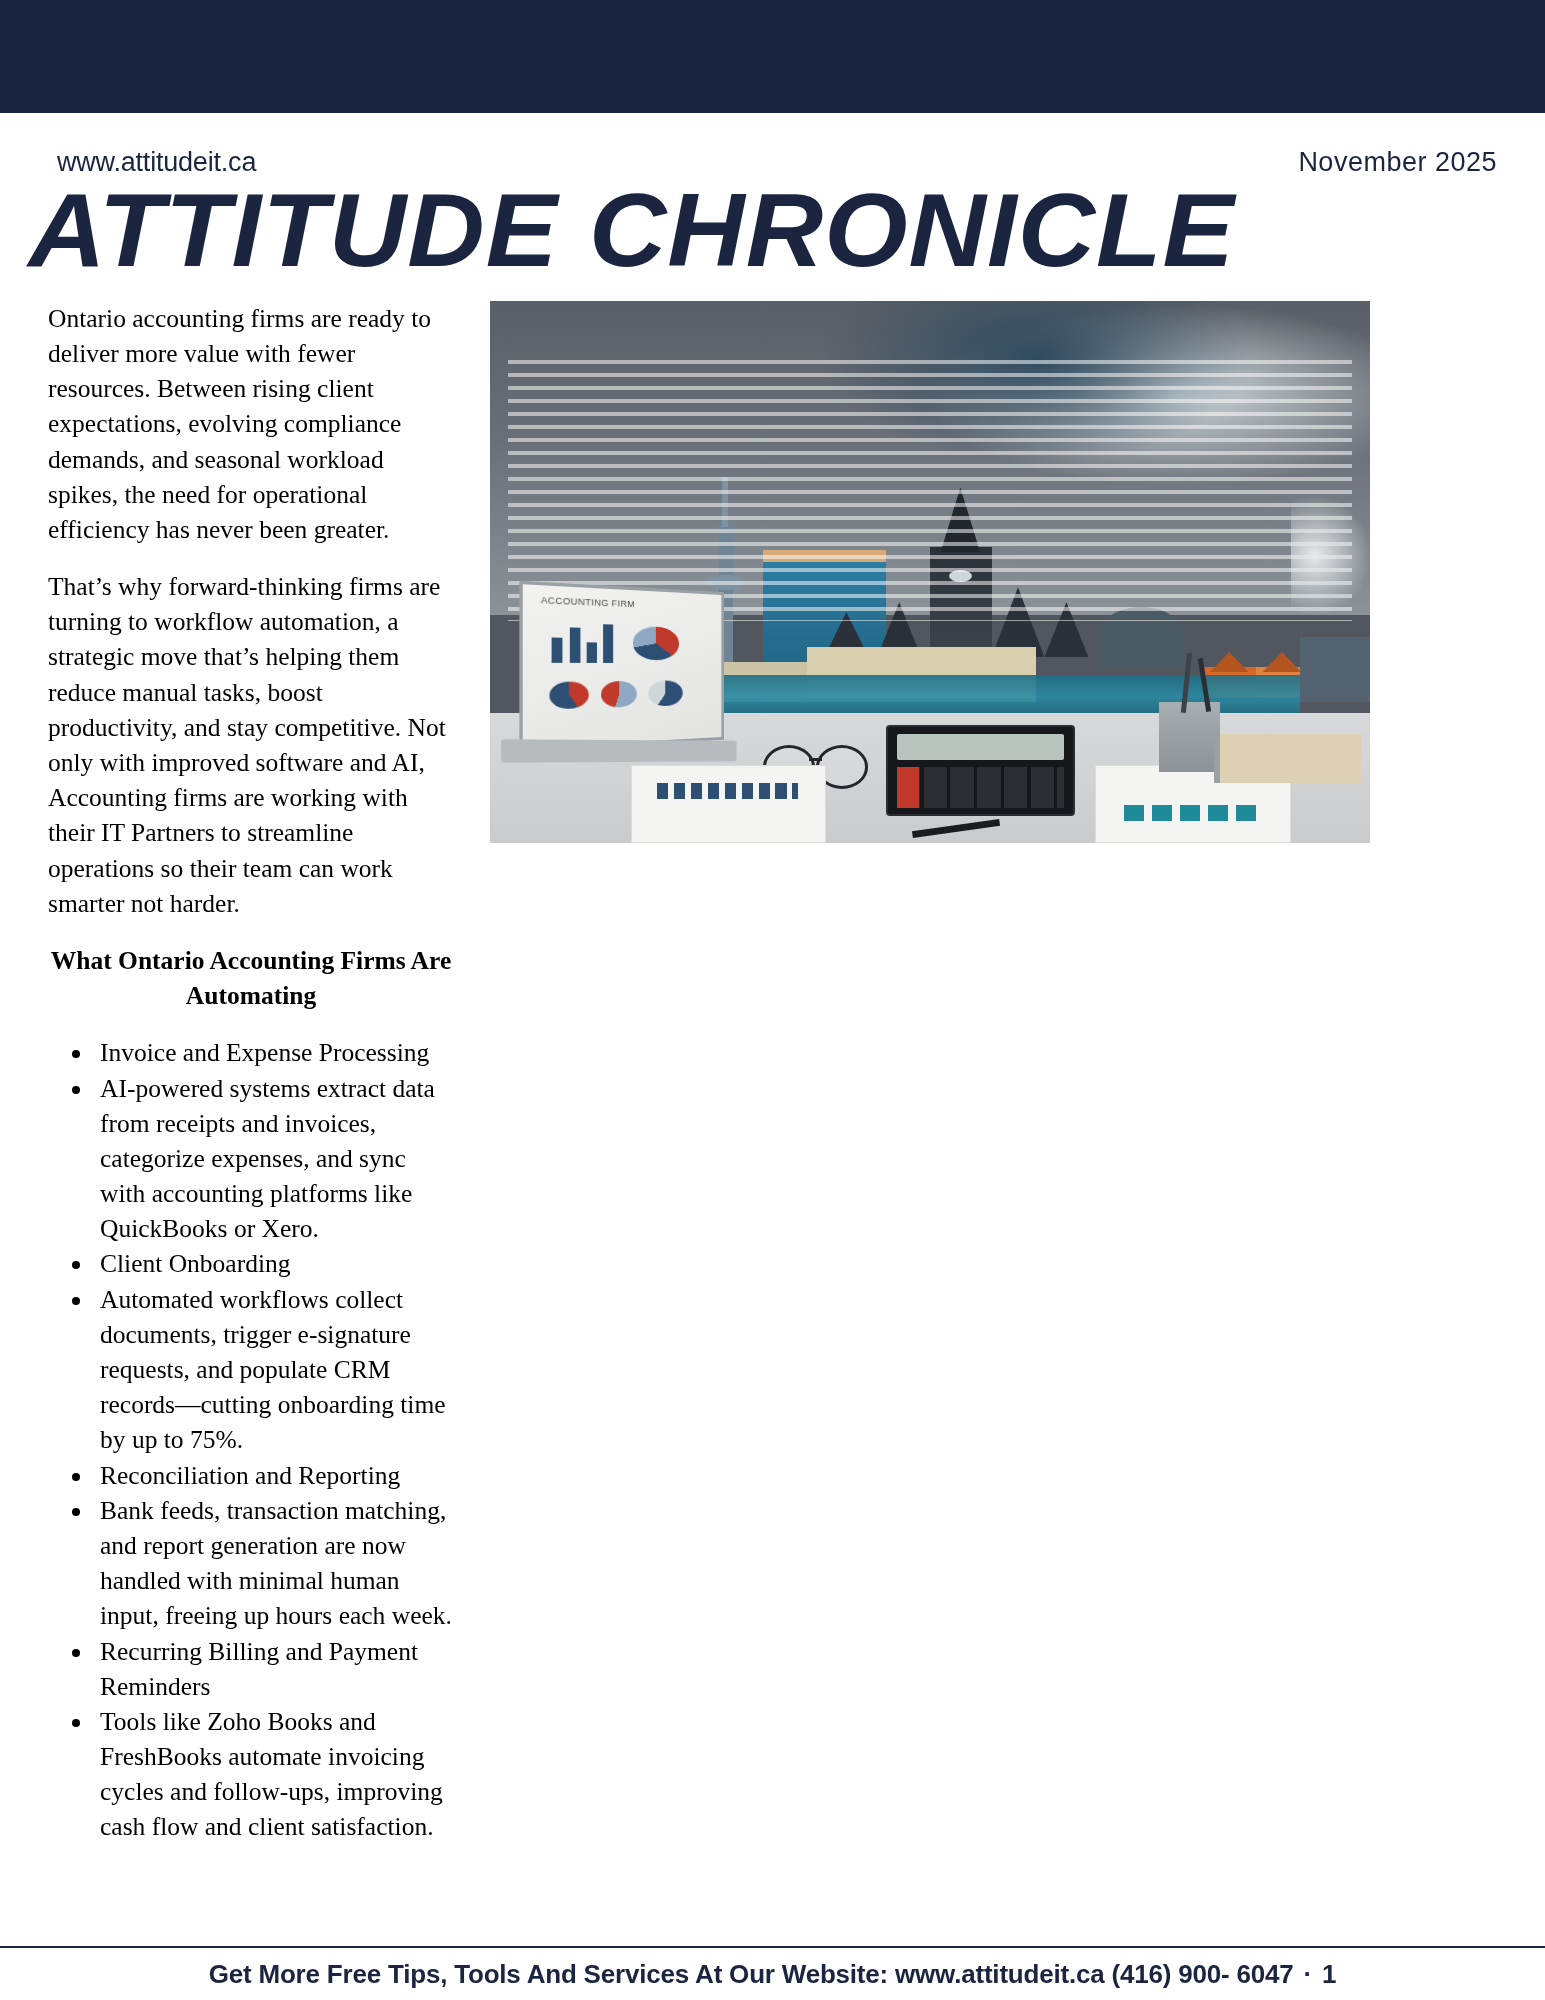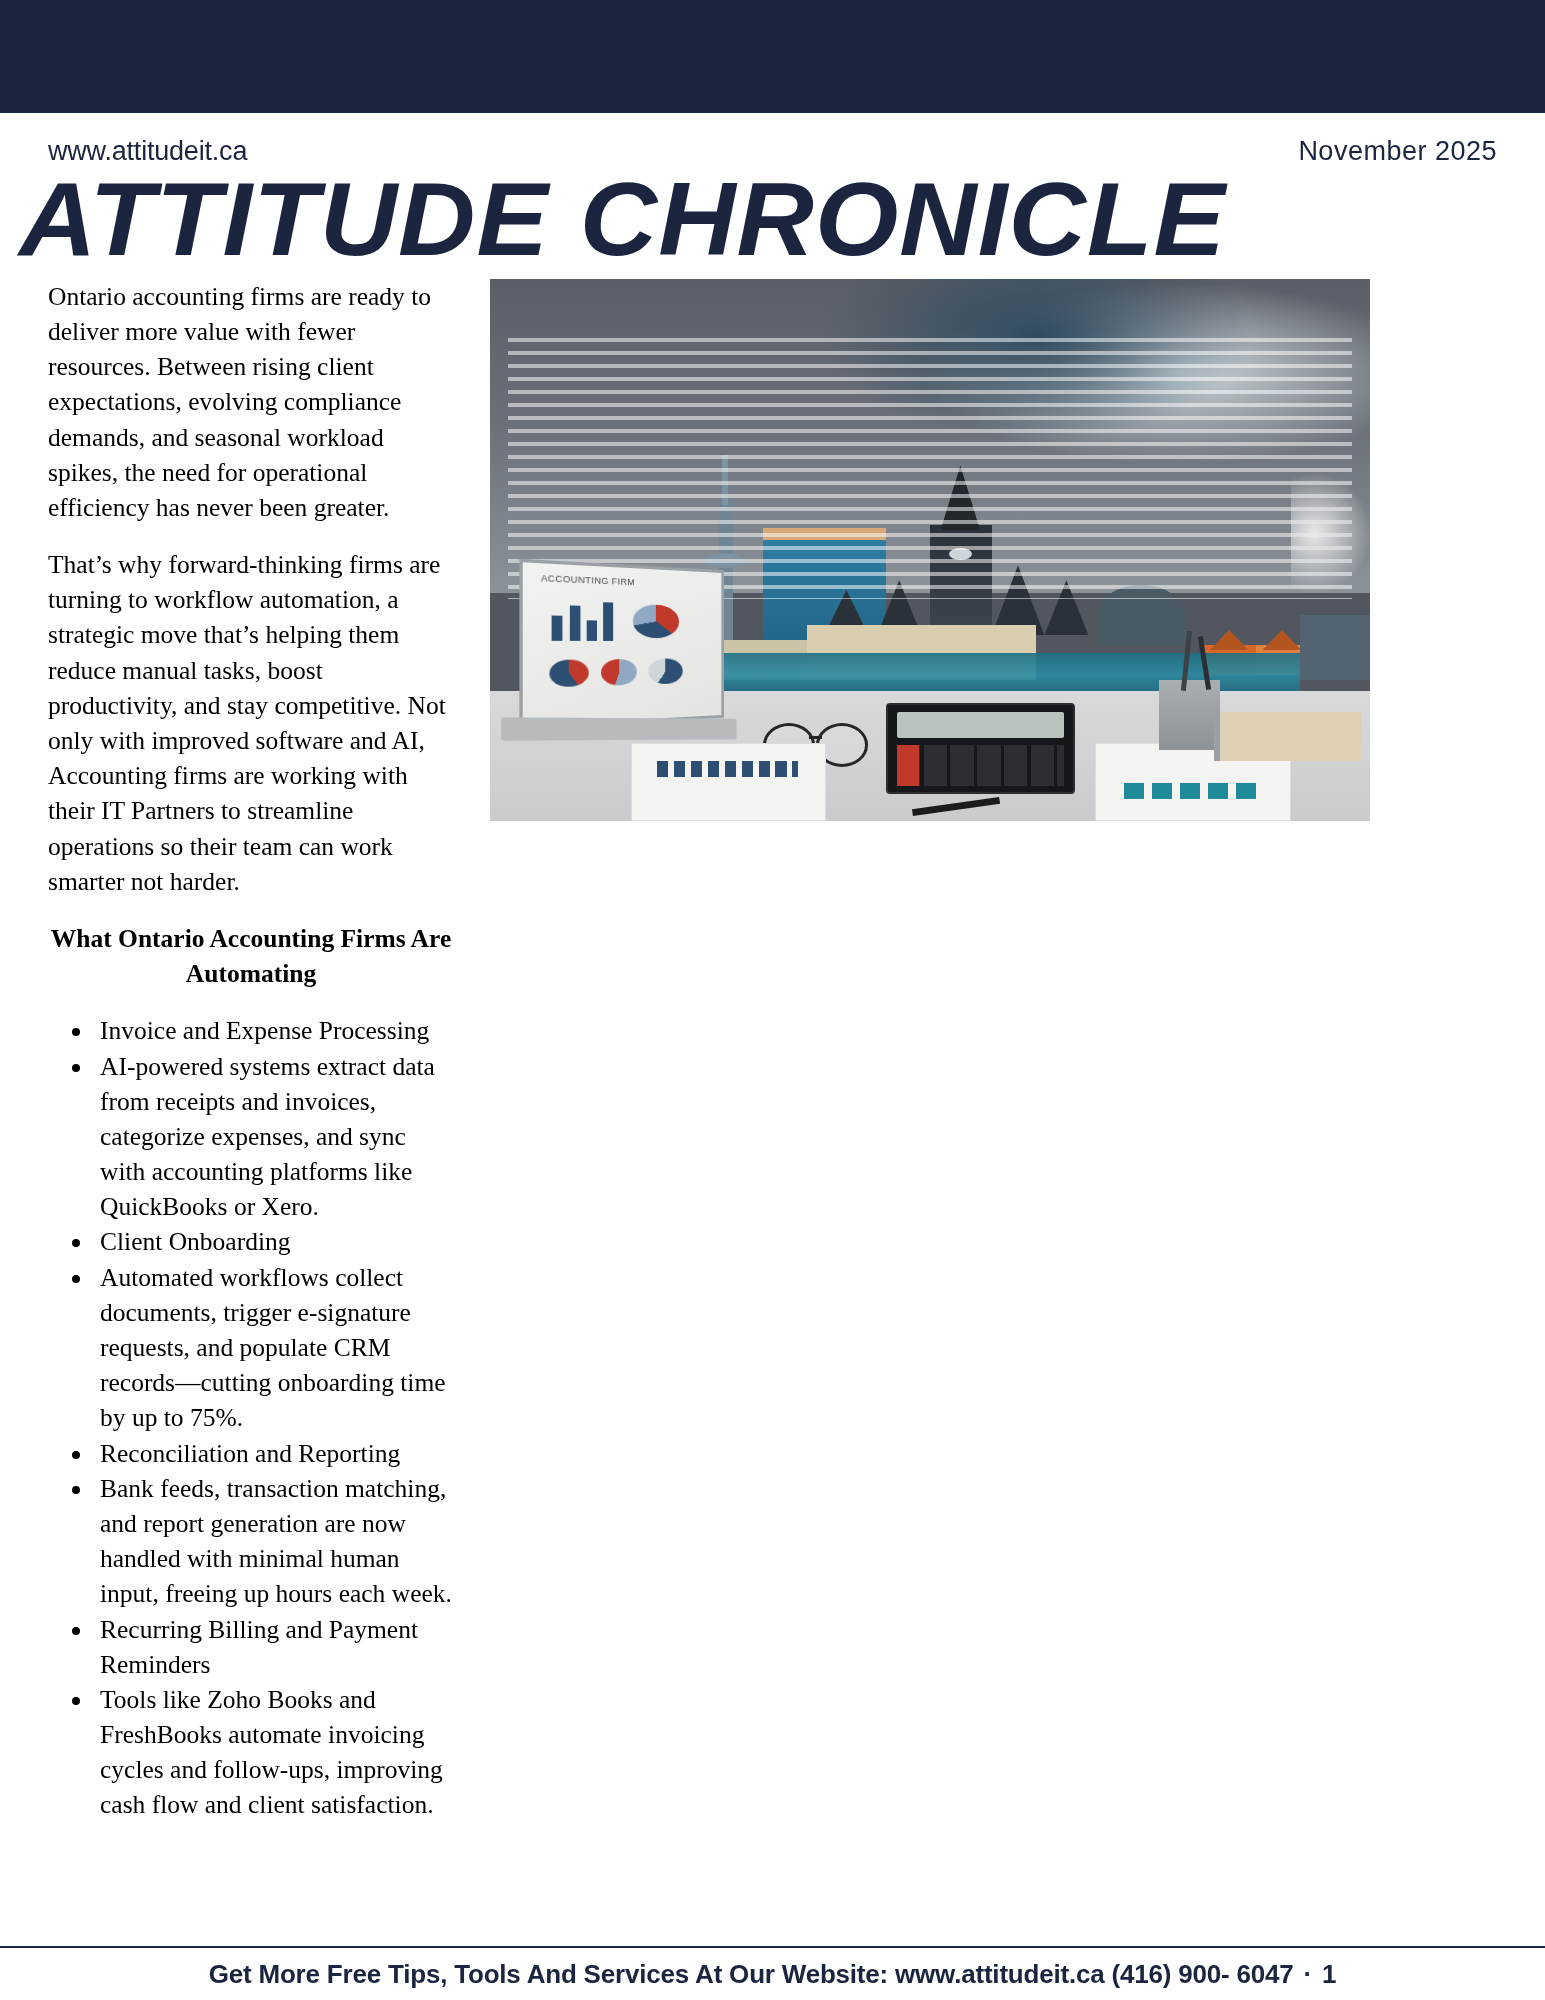--- a/index.html
+++ b/index.html
@@ -18,21 +18,22 @@
 
   
   .topbar {
     height: 113px;
     background: #1c2540;
     width: 100%;
   }
 
   
   .masthead {
-    padding: 1px 48px;
+    padding: 12px 48px;
+    margin-left: 9px;
   }
   .masthead-row {
     display: flex;
     justify-content: space-between;
     align-items: baseline;
     padding-top: 22px;
     color: #1c2540;
     font-family: "Liberation Sans", sans-serif;
     font-size: 27px;
     letter-spacing: -0.2px;

